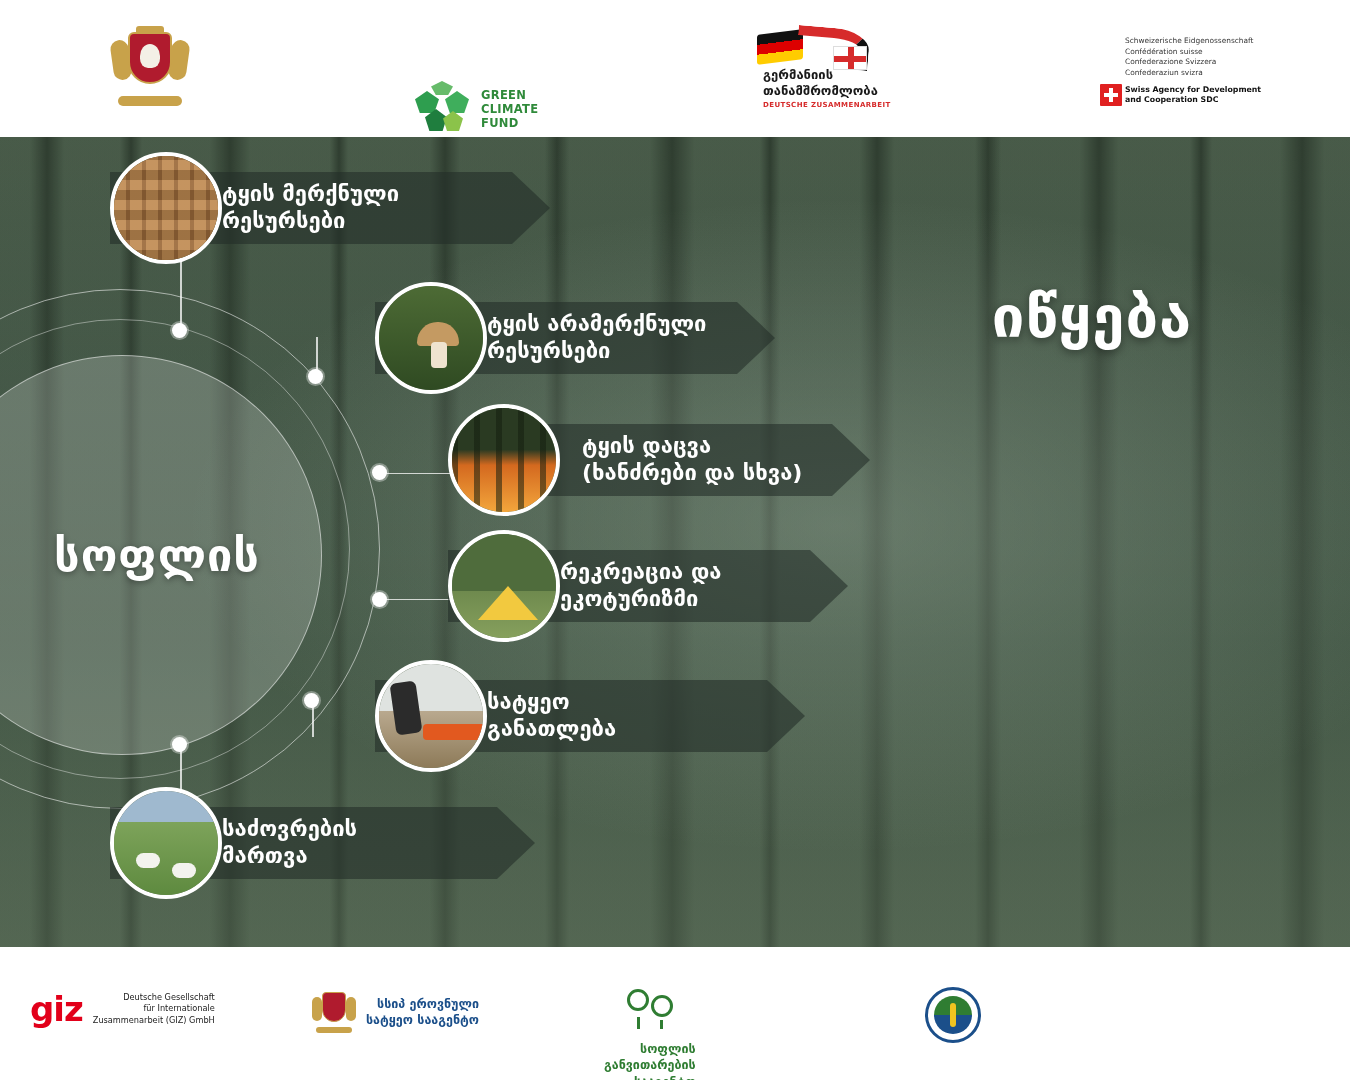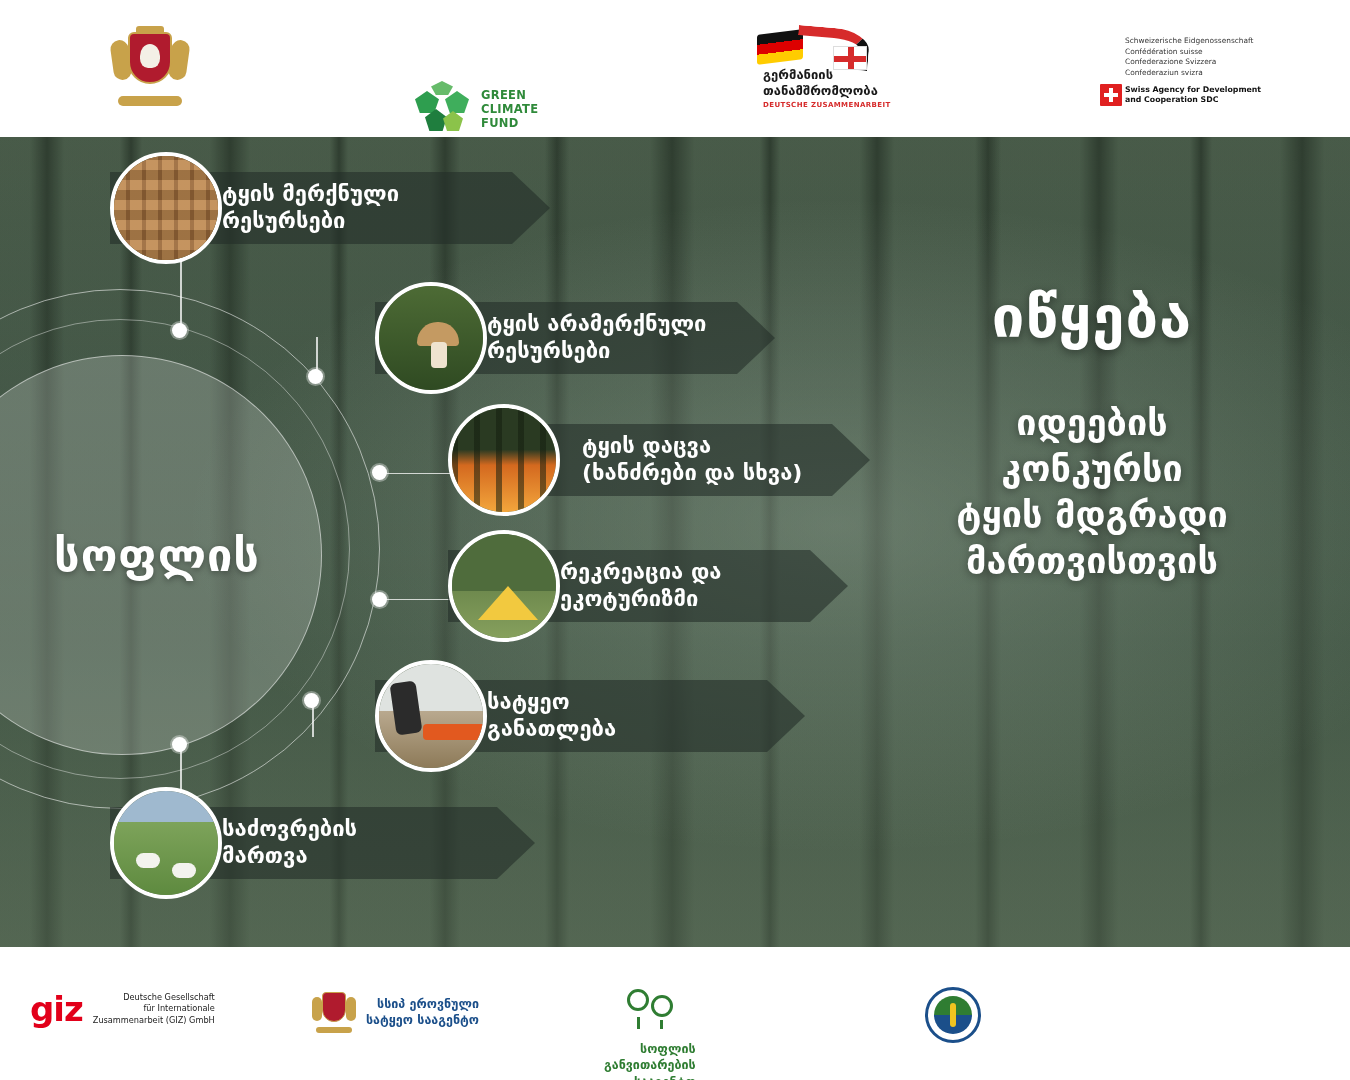--- a/index.html
+++ b/index.html
@@ -392,24 +392,20 @@
           <div class="inner"></div>
         </div>
       <div class="arrow" style="width:425px;">
         <span style="white-space:pre-line;">საძოვრების
 მართვა</span>
       </div>
     </div>
 
     <div class="right">
       <div class="title">იწყება</div>
-      <div class="sub" style="white-space:pre-line;">იდეების
-კონკურსი
-ტყის მდგრადი
-მართვისთვის</div>
     </div>
   </div>
 
   <div class="bottom-bar">
 
     <div class="b-logo" style="left:30px; top:45px;">
       <div class="giz-word">giz</div>
       <div class="giz-text">
         <div>Deutsche Gesellschaft</div>
         <div>für Internationale</div>

